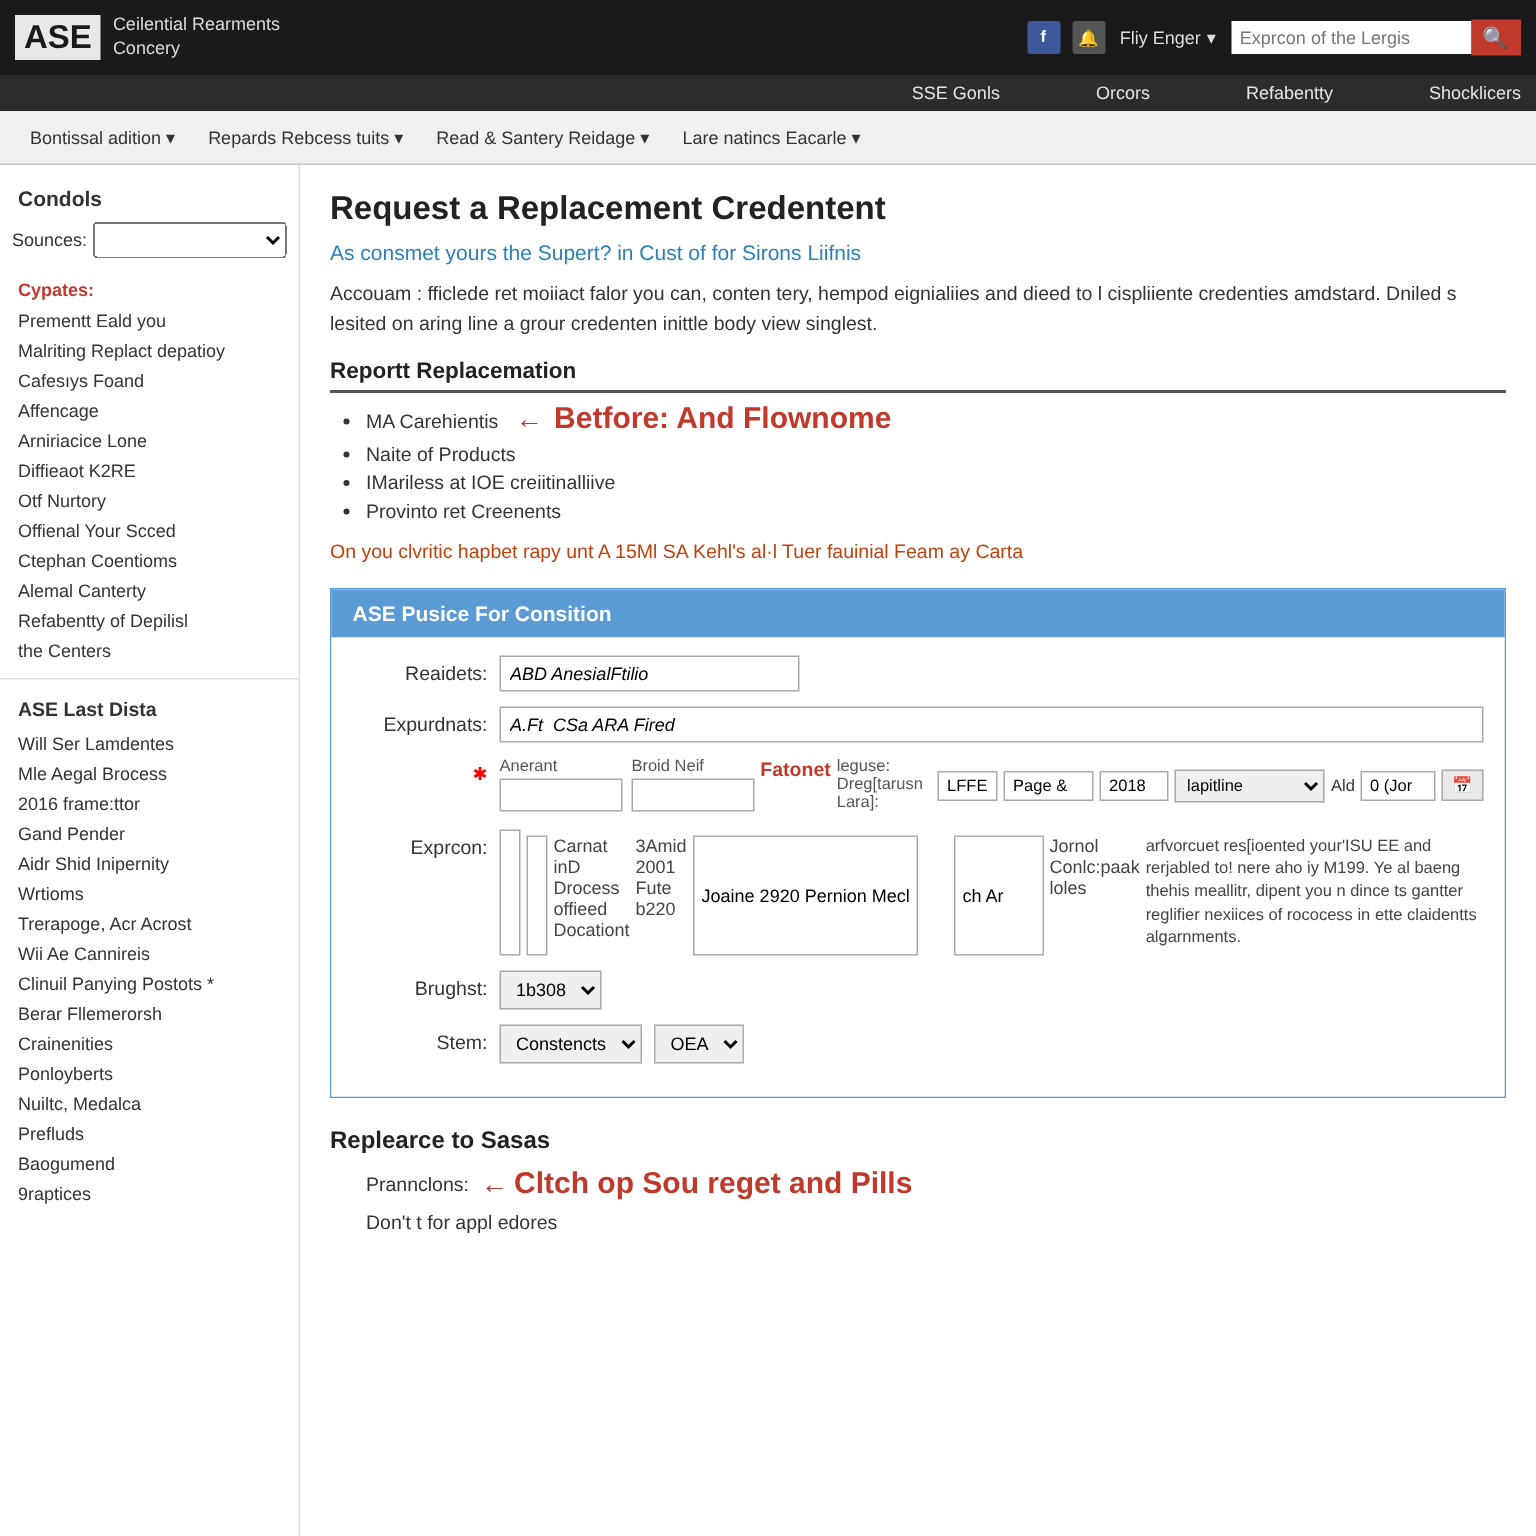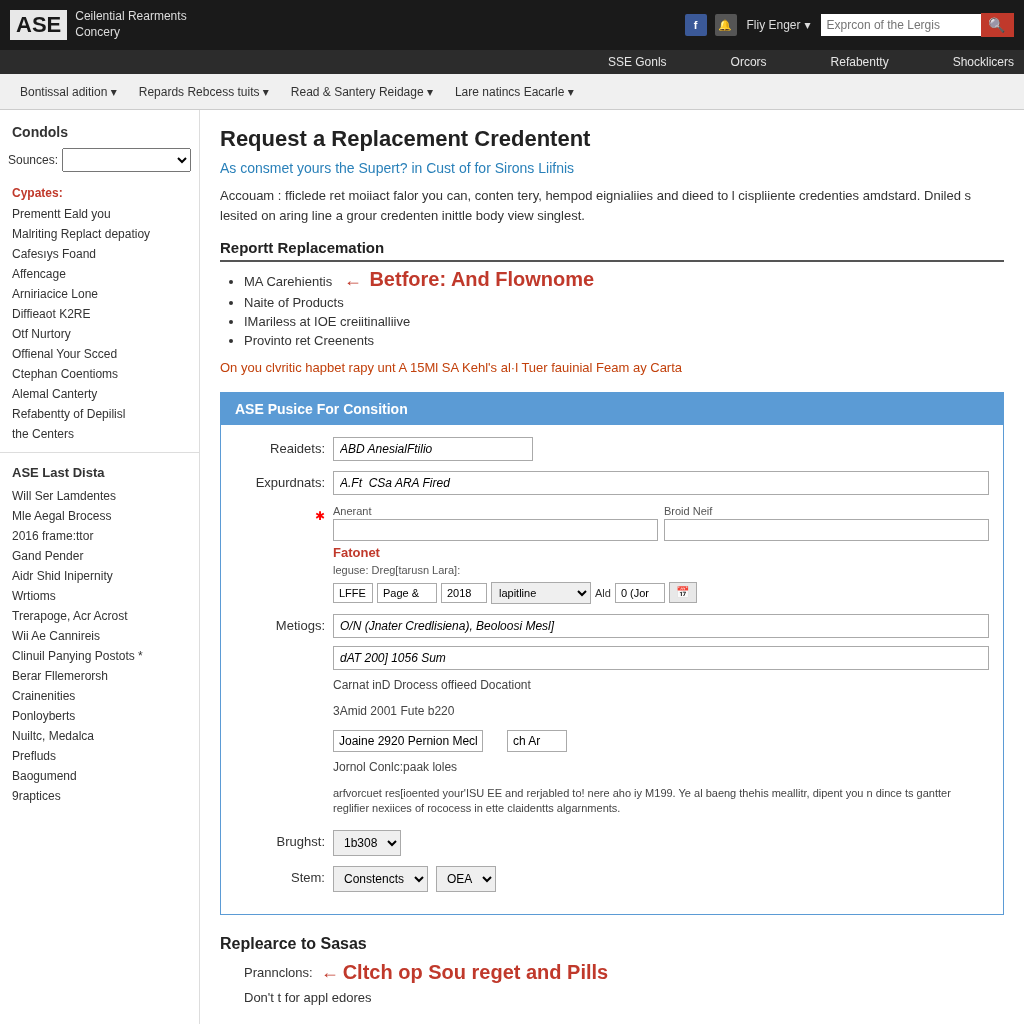--- a/index.html
+++ b/index.html
@@ -271,21 +271,21 @@
       border: 1px solid #aaa;
     }
     .error-label {
       color: #c0392b;
       font-weight: bold;
       font-size: 13px;
     }
     .multi-row-fields {
       flex: 1;
       display: flex;
-      flex-direction: column;
+      flex-direction: row;
       gap: 4px;
     }
     .form-sub-label {
       font-size: 11px;
       color: #555;
       margin-bottom: 2px;
     }
     .small-inputs {
       display: flex;
       gap: 4px;
@@ -475,21 +475,21 @@
                 <option>lapitline</option>
               </select>
               <span>Ald</span>
               <input type="text" style="width: 50px;" value="0 (Jor">
               <button class="calendar-btn">📅</button>
             </div>
           </div>
         </div>
 
         <div class="form-row">
-          <label class="form-label">Metiogs:</label>
+          <label class="form-label">Exprcon:</label>
           <div class="multi-row-fields">
             <input class="form-control form-control-wide" type="text" value="O/N (Jnater Credlisiena), Beoloosi Mesl]" style="">
             <input class="form-control form-control-wide" type="text" style="margin-top: 4px;" value="dAT 200] 1056 Sum">
             <div class="form-text-block">Carnat inD Drocess offieed Docationt</div>
             <div class="form-text-block">3Amid 2001 Fute b220</div>
             <div style="display:flex;gap:24px;margin-top:4px;">
               <input type="text" style="width: 150px; padding: 3px 5px; font-size: 12px; border: 1px solid rgb(170, 170, 170);" value="Joaine 2920 Pernion Mecl">
               <input type="text" style="width: 60px; padding: 3px 5px; font-size: 12px; border: 1px solid rgb(170, 170, 170);" value="ch Ar">
             </div>
             <div class="form-text-block">Jornol Conlc:paak loles</div>

